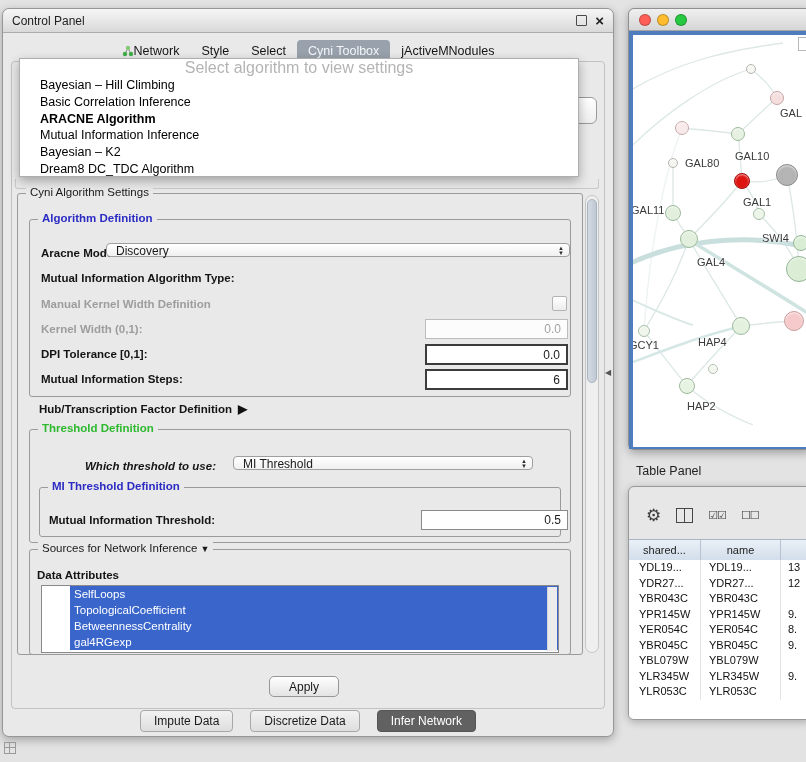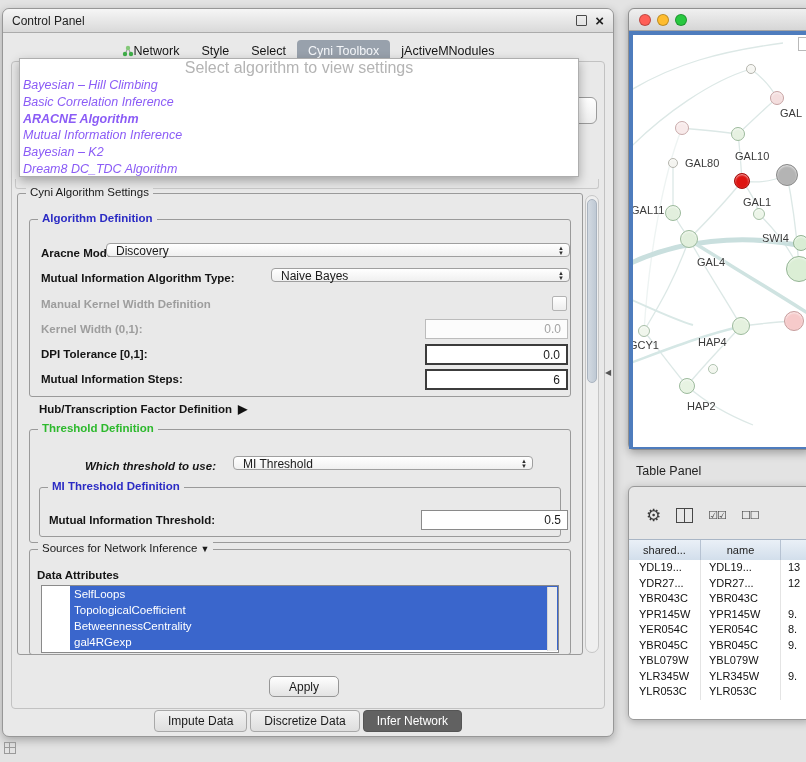--- a/index.html
+++ b/index.html
@@ -21,21 +21,21 @@
   .cp-content{position:absolute;left:8px;top:52px;width:594px;height:648px;border:1px solid #c2c2c2;border-radius:4px;box-sizing:border-box;}
   
   .hidden-frag{position:absolute;left:12px;top:170px;width:582px;height:9px;border:1px solid #c9c9c9;border-top:none;border-radius:0 0 3px 3px;}
   
   .peek-combo{position:absolute;left:336px;top:88px;width:258px;height:27px;background:linear-gradient(#ffffff,#eeeeee);
     border:1px solid #9b9b9b;border-radius:6px;z-index:5;box-sizing:border-box;}
   
   .dd-popup{position:absolute;left:16px;top:49px;width:560px;height:119px;background:#ffffff;
     border:1px solid #aeaeae;box-shadow:0 4px 10px rgba(0,0,0,.3);z-index:50;box-sizing:border-box;}
   .dd-ph{height:18px;line-height:18px;text-align:center;color:#b4b4b4;font-size:16px;}
-  .dd-item{height:16.8px;line-height:16.8px;padding-left:3px;font-size:12.5px;color:#8b5cf6;font-style:italic;}
+  .dd-item{height:16.8px;line-height:16.8px;padding-left:20px;font-size:12.5px;color:#000000;}
   .dd-item.sel{font-weight:bold;}
   
   .group{position:absolute;border:1px solid #9a9a9a;border-radius:3px;box-sizing:border-box;}
   .group-title{position:absolute;top:-8px;left:8px;background:#e9e9e9;padding:0 4px;font-size:11.5px;white-space:nowrap;}
   .t-blue{color:var(--c-blue);font-weight:bold;}
   .t-green{color:var(--c-green);font-weight:bold;}
   .lbl{position:absolute;font-size:11.5px;font-weight:bold;color:#141414;white-space:nowrap;}
   .lbl.disabled{color:#9d9d9d;}
   .combo{position:absolute;height:14px;background:linear-gradient(#ffffff,#f0f0f0);border:1px solid #9f9f9f;
     border-radius:4px;font-size:12px;display:flex;align-items:flex-start;padding:0 18px 0 9px;box-sizing:border-box;}
@@ -50,21 +50,21 @@
   .scrollbar{position:absolute;left:582px;top:186px;width:14px;height:458px;background:#efefef;
     border:1px solid #c6c6c6;border-radius:7px;box-sizing:border-box;}
   .scroll-thumb{position:absolute;left:1px;right:1px;top:3px;height:182px;background:linear-gradient(90deg,#d3dae2,#bfc9d4);
     border:1px solid #a9b3bf;border-radius:6px;}
   .attr-list{position:absolute;left:38px;top:576px;width:518px;height:68px;background:#fff;border:1px solid #8a8a8a;
     overflow:hidden;box-sizing:border-box;padding-left:28px;}
   .attr-item{height:16px;line-height:16px;padding-left:4px;font-size:11.5px;background:var(--c-sel);color:#fff;width:505px;box-sizing:border-box;}
   .attr-scroll{position:absolute;right:1px;top:1px;bottom:1px;width:9px;background:#ececec;border-left:1px solid #d6d6d6;}
   .apply-btn{position:absolute;left:266px;top:667px;width:70px;height:21px;background:linear-gradient(#fefefe,#e3e3e3);
     border:1px solid #969696;border-radius:5px;font-size:12px;display:flex;align-items:center;justify-content:center;box-sizing:border-box;}
-  .bottom-tabs{position:absolute;left:0;top:701px;right:0;display:flex;justify-content:center;gap:3px;}
+  .bottom-tabs{position:absolute;left:0;top:701px;right:0;display:flex;justify-content:center;gap:17px;}
   .btab{height:20px;padding:0 13px;display:flex;align-items:center;font-size:12px;background:linear-gradient(#f2f2f2,#dedede);
     border:1px solid #a8a8a8;border-radius:4px;color:#1a1a1a;}
   .btab.selected{background:var(--c-darktab);color:#fff;border-color:#555;}
   
   .divider-handle{position:absolute;left:605px;top:368px;font-size:8px;color:#555;}
   .grip{position:absolute;left:4px;top:742px;width:10px;height:10px;border:1px solid #9a9a9a;
     background:linear-gradient(90deg,transparent 4px,#9a9a9a 4px,#9a9a9a 5px,transparent 5px),
                linear-gradient(transparent 4px,#9a9a9a 4px,#9a9a9a 5px,transparent 5px);}
   
   #network-window{position:absolute;left:628px;top:8px;width:182px;height:442px;border-radius:6px 0 0 6px;
@@ -165,27 +165,20 @@
     </div>
     <span class="lbl" style="left:38px;top:238px;">Aracne Mode:</span>
     <div class="combo" style="left:103px;top:234px;width:464px;">
       <span>Discovery</span>
       <span class="arrows">
           <span>▲</span>
           <span>▼</span>
         </span>
     </div>
     <span class="lbl" style="left:38px;top:263px;">Mutual Information Algorithm Type:</span>
-    <div class="combo" style="left:268px;top:259px;width:299px;">
-      <span>Naive Bayes</span>
-      <span class="arrows">
-          <span>▲</span>
-          <span>▼</span>
-        </span>
-    </div>
     <span class="lbl disabled" style="left:38px;top:289px;">Manual Kernel Width Definition</span>
     <span class="checkbox" style="left:549px;top:287px;"></span>
     <span class="lbl disabled" style="left:38px;top:314px;">Kernel Width (0,1):</span>
     <div class="field disabled" style="left:422px;top:310px;width:143px;">
         <span>0.0</span>
       </div>
     <span class="lbl" style="left:38px;top:339px;">DPI Tolerance [0,1]:</span>
     <div class="field strong" style="left:422px;top:335px;width:143px;height:21px;">
         <span>0.0</span>
       </div>

